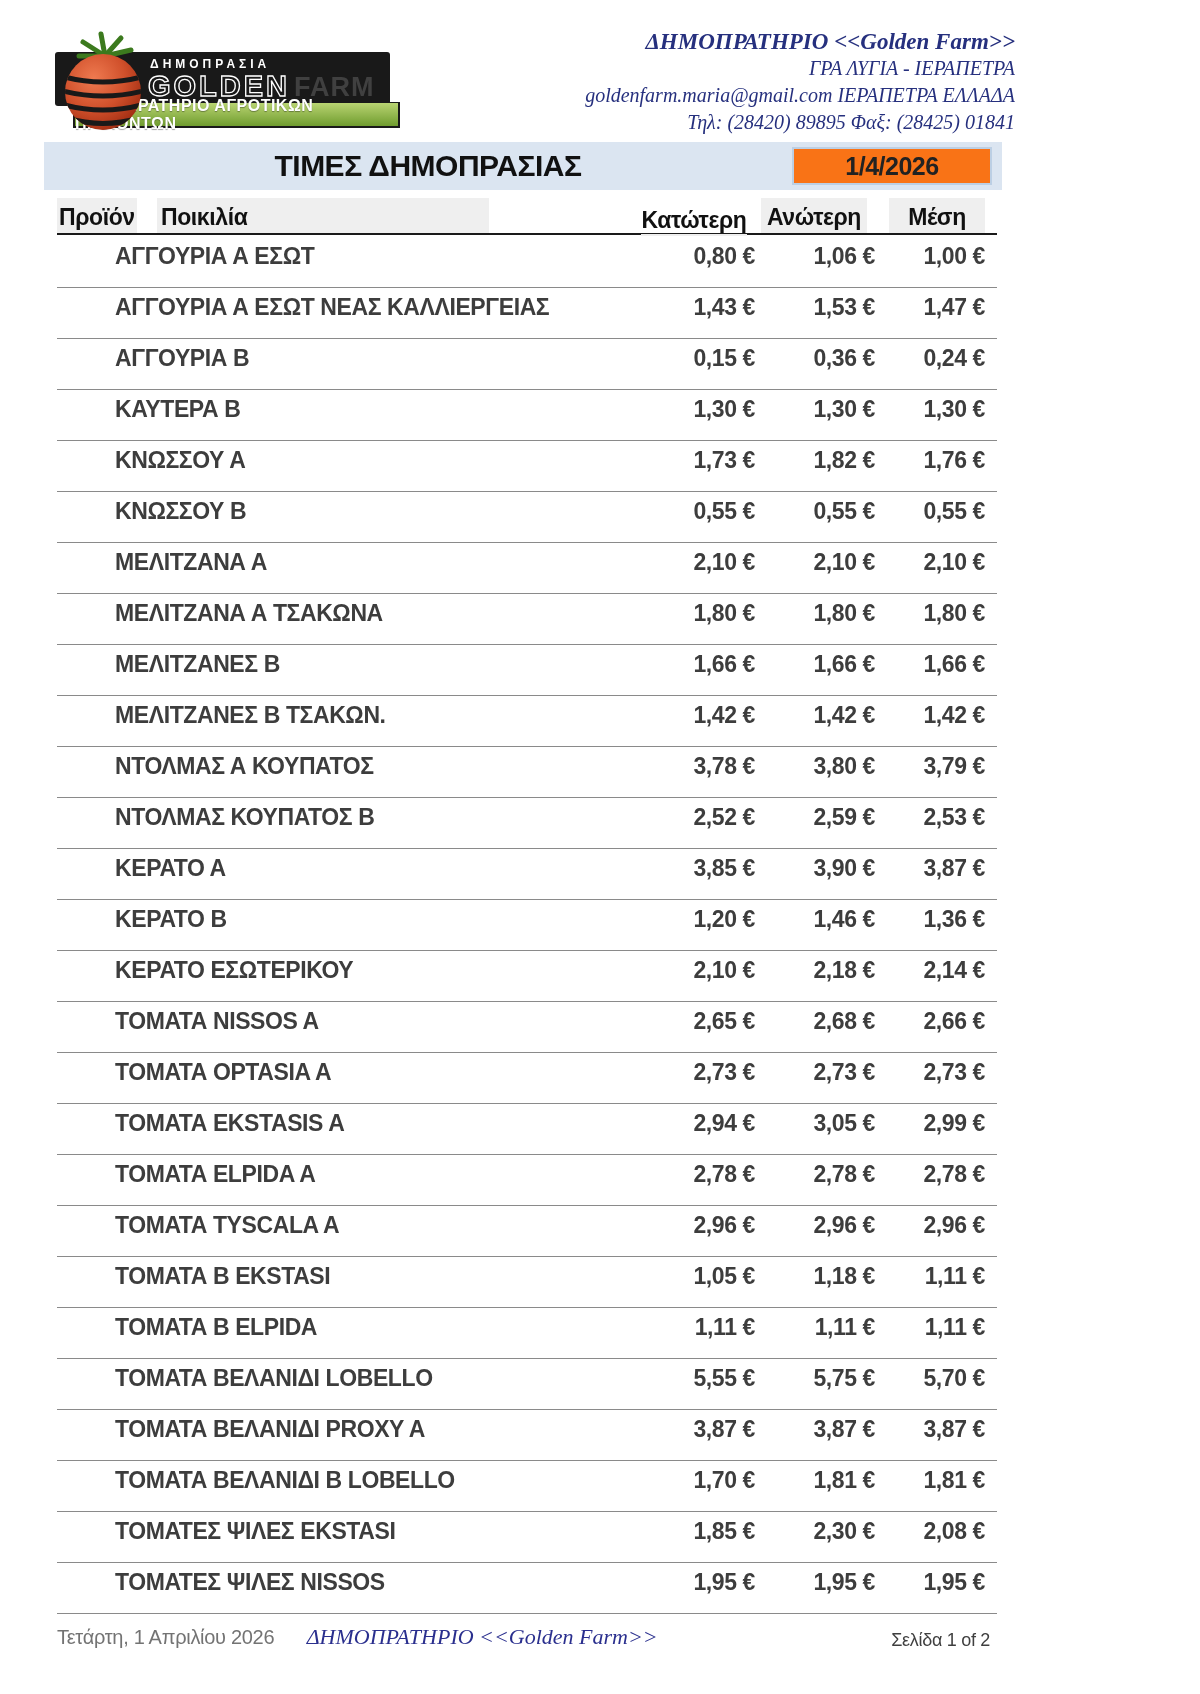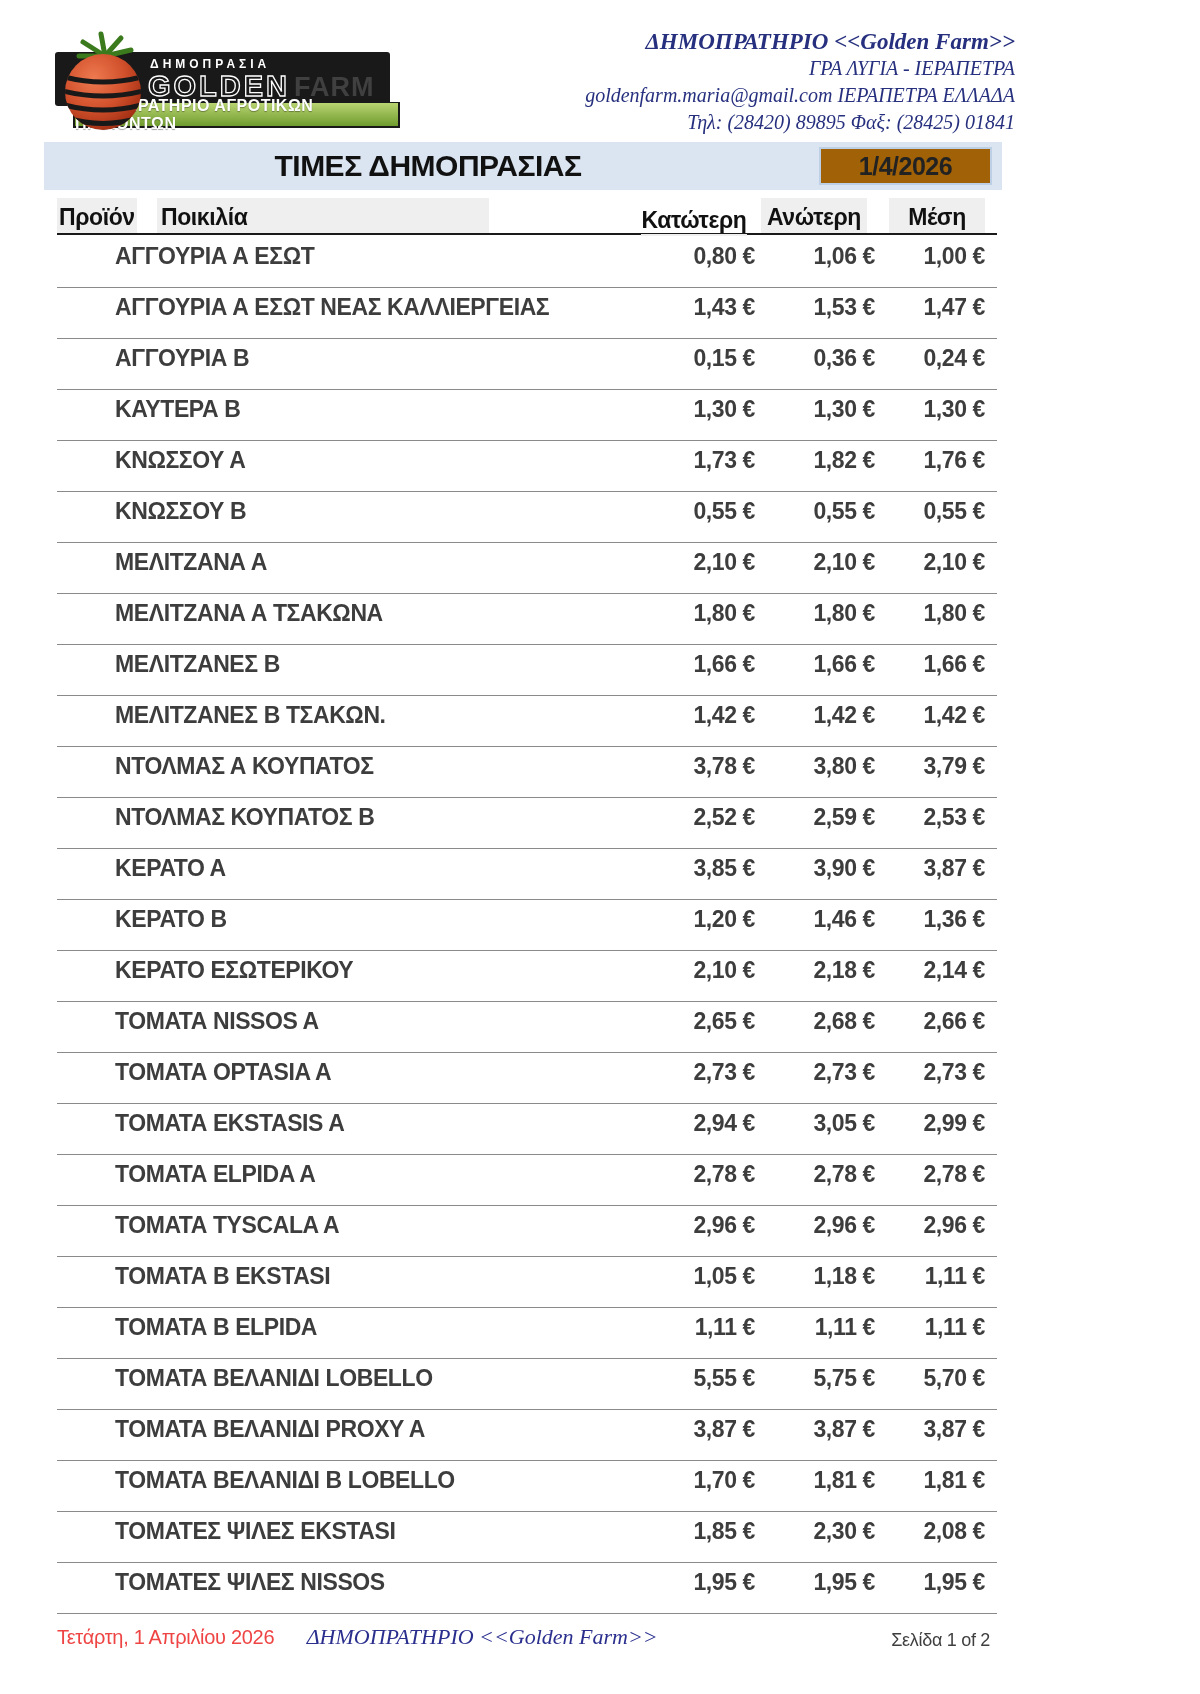--- a/index.html
+++ b/index.html
@@ -49,21 +49,21 @@
   .contact .l1{font-weight:bold;font-size:23px;}
   .contact .l2,.contact .l3,.contact .l4{font-size:20px;}
 
   
   .titlebar{position:absolute;left:44px;top:142px;width:958px;height:48px;background:var(--titlebar);}
   .titlebar .title{
     position:absolute;left:0;right:190px;top:0;height:48px;line-height:48px;text-align:center;
     font-size:30px;font-weight:bold;letter-spacing:-.5px;color:#111;
   }
   .datebox{
-    position:absolute;right:10px;top:5px;width:173px;height:38px;background:#a16207;
+    position:absolute;right:10px;top:5px;width:200px;height:38px;background:#f97316;
     border:2px solid #bccfe4;display:flex;align-items:center;justify-content:center;
     font-size:25px;font-weight:bold;color:#222;letter-spacing:-.5px;
   }
 
   
   .thead{
     position:absolute;left:57px;top:198px;width:940px;height:37px;
     border-bottom:2px solid #1a1a1a;display:flex;
   }
   .th{font-size:23px;font-weight:bold;color:#111;letter-spacing:-.4px;background:var(--headgray);
@@ -81,21 +81,21 @@
   .cell{font-size:23px;font-weight:bold;letter-spacing:-.4px;color:var(--tabletext);line-height:24px;}
   .cell.name{width:578px;padding-left:58px;overflow:hidden;white-space:nowrap;}
   .cell.price{text-align:right;}
   .cell.min{width:120px;}
   .cell.max{width:120px;}
   .cell.avg{width:110px;}
   .cell.sp{width:12px;}
 
   
   .footer-left{position:absolute;left:57px;top:1624px;white-space:nowrap;}
-  .footer-date{font-size:20px;color:#ef4444;letter-spacing:-.3px;}
+  .footer-date{font-size:20px;color:#737373;letter-spacing:-.3px;}
   .footer-org{
     font-family:"Liberation Serif", serif;font-style:italic;color:#2a2f8e;
     font-size:22px;margin-left:28px;
   }
   .footer-page{position:absolute;right:210px;top:1630px;font-size:18px;color:#3f3f3f;letter-spacing:-.3px;}
 </style>
 </head>
 <body>
 
 <div class="page">

